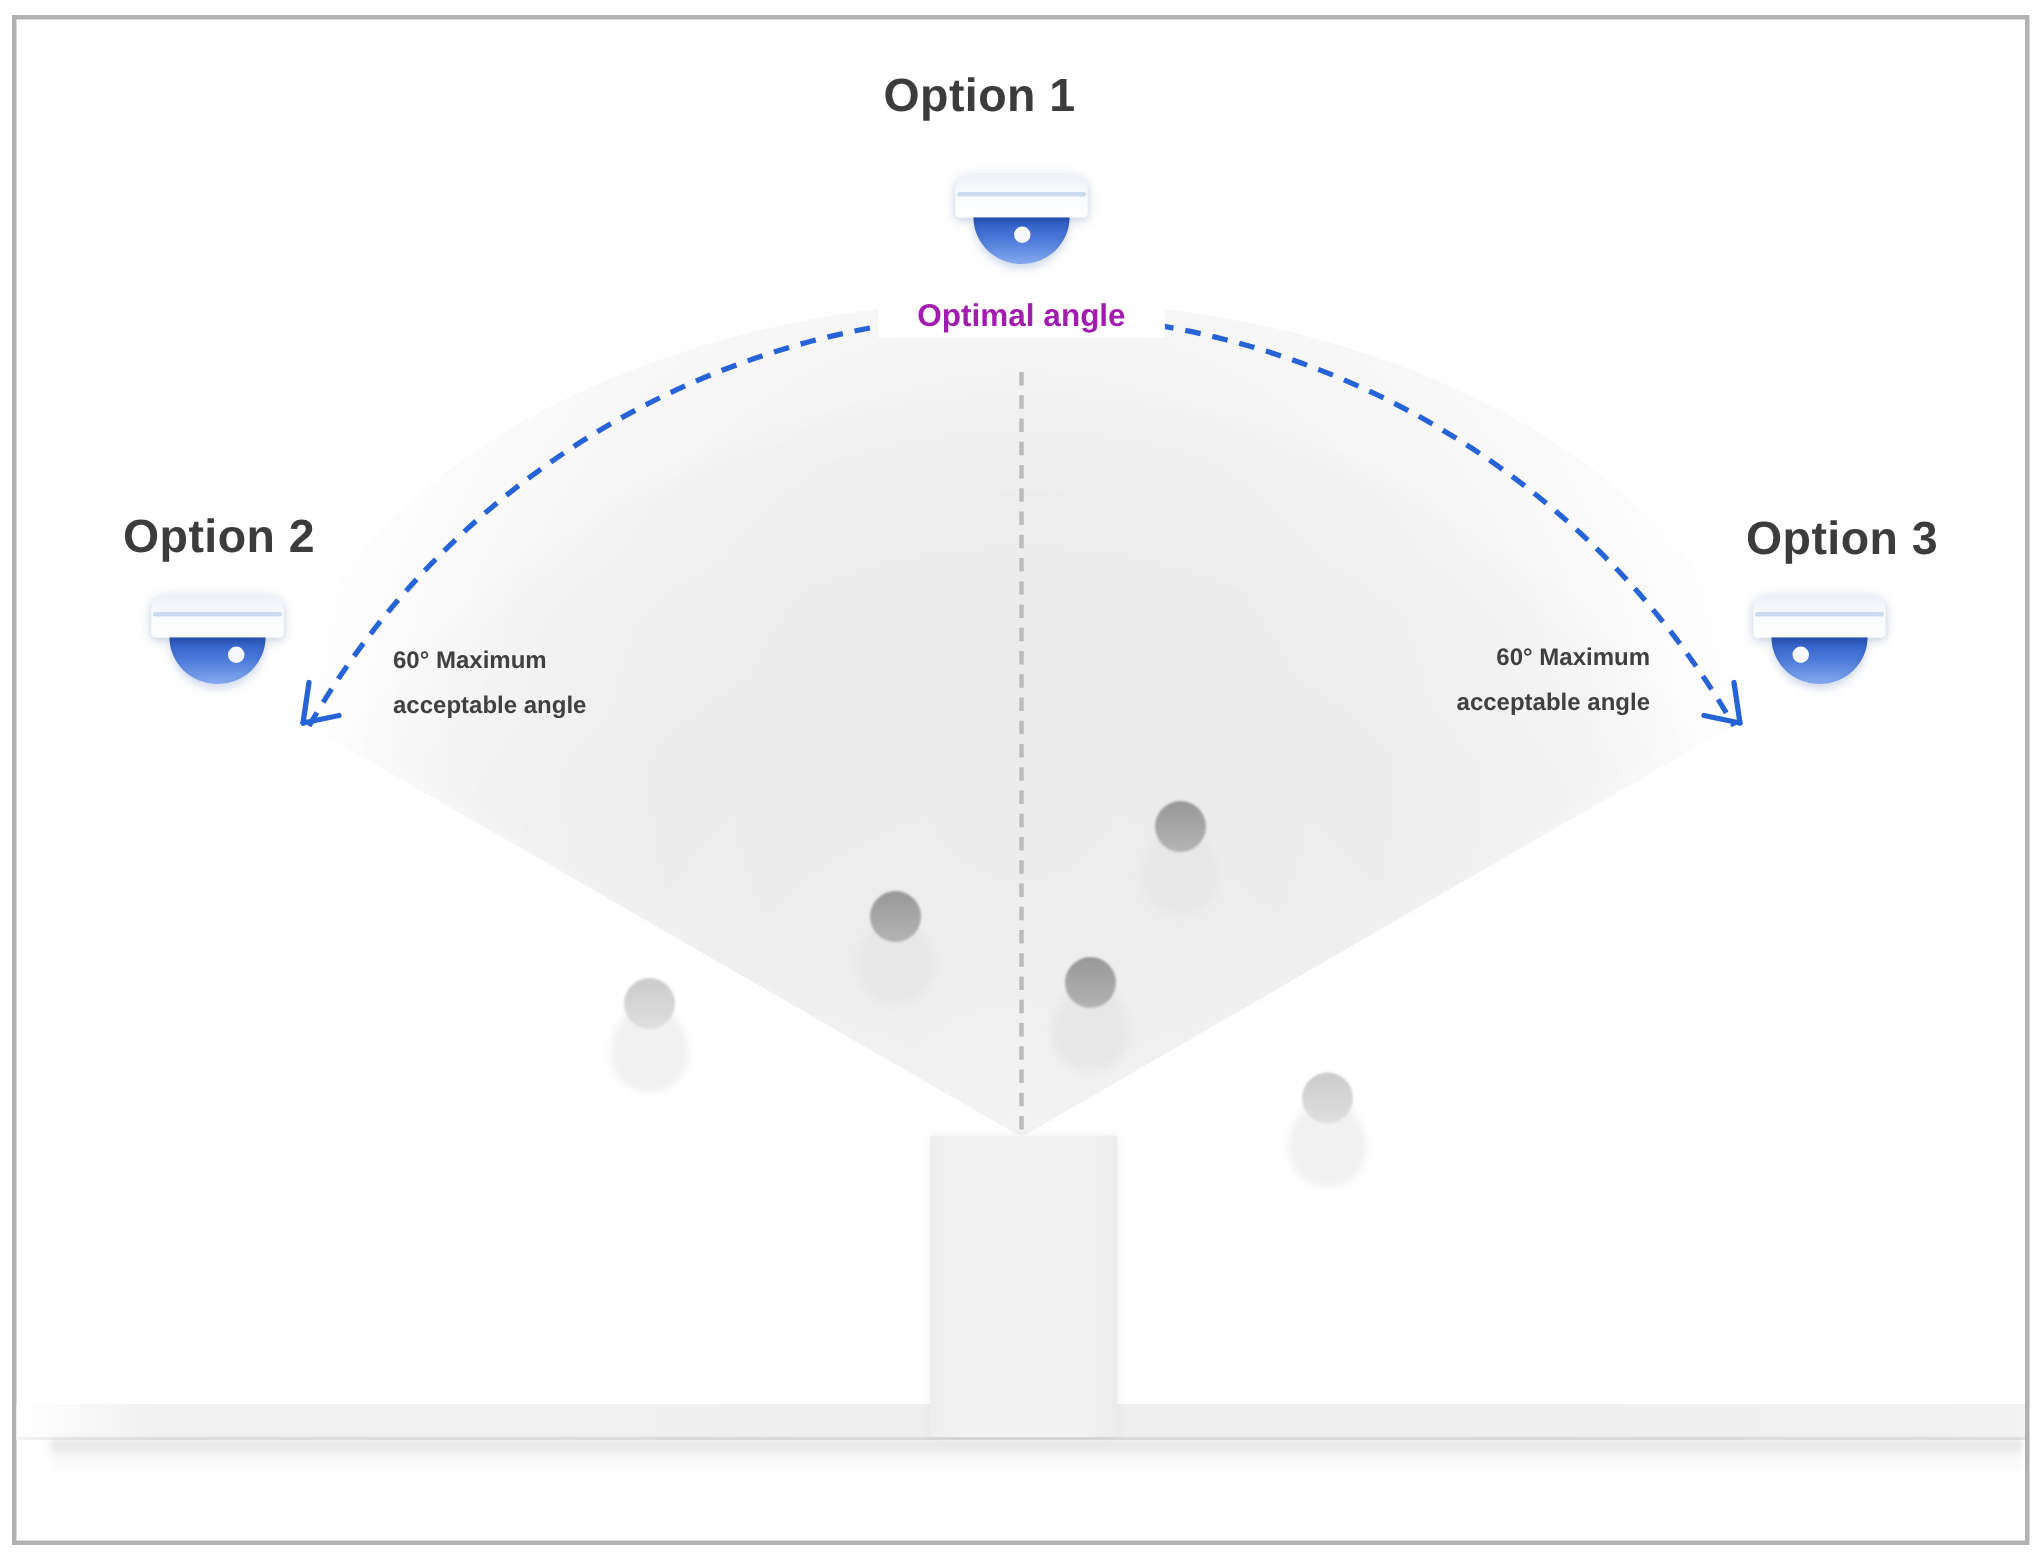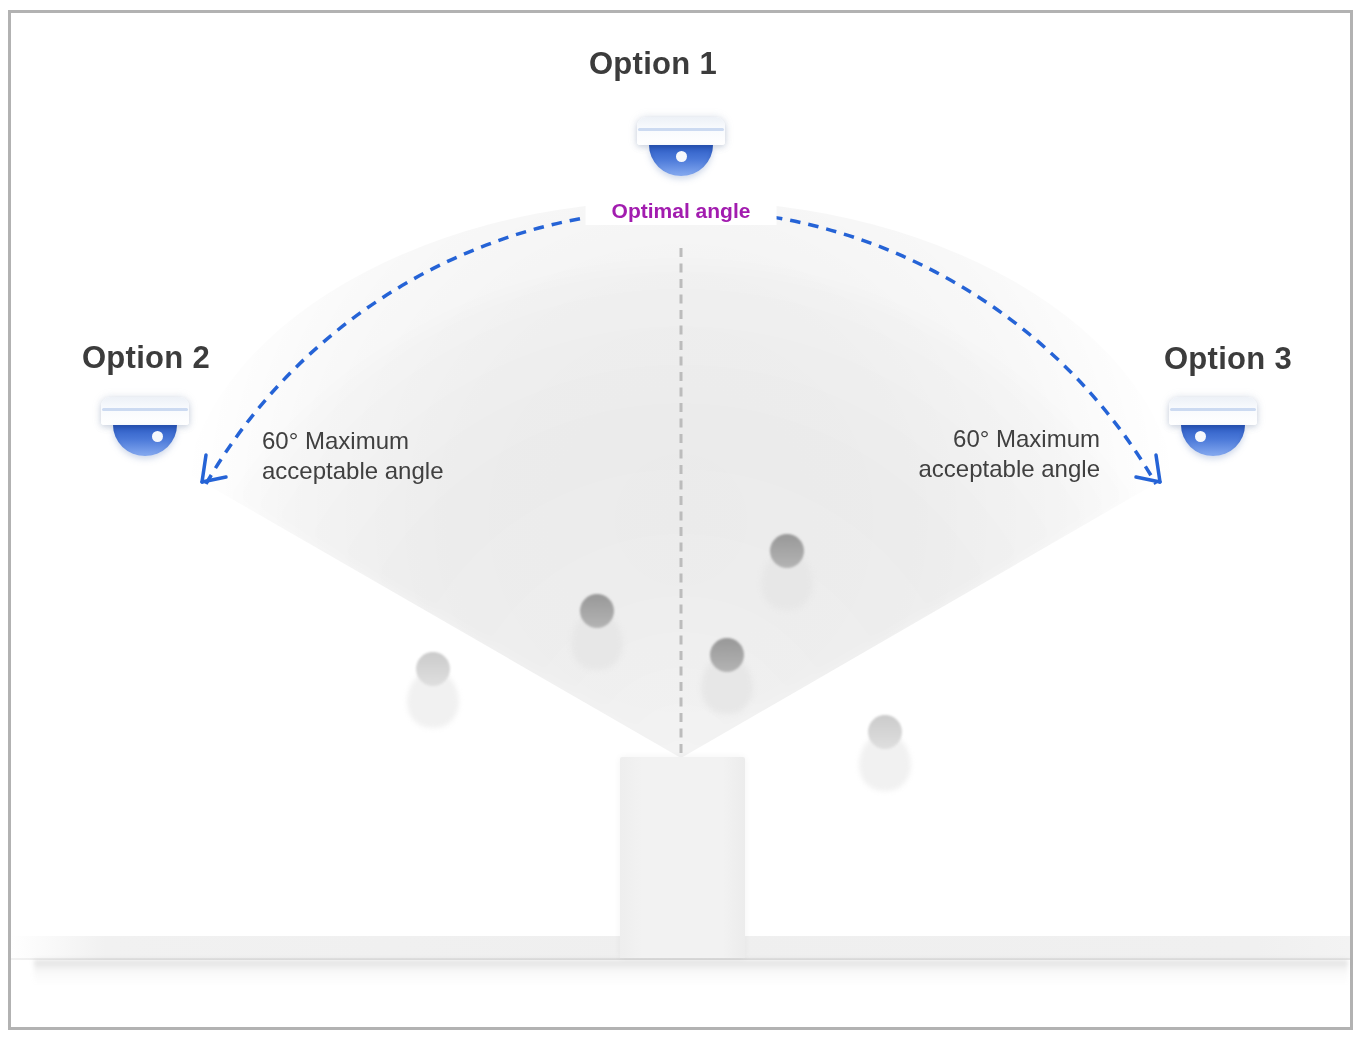--- a/index.html
+++ b/index.html
@@ -31,21 +31,21 @@
   .optimal-label {
     position:absolute;
     left:681px; top:197px;
     transform:translateX(-50%);
     font-size:21px; font-weight:700; color:#a21caf;
     background:#ffffff; padding:2px 26px;
     white-space:nowrap;
   }
   .max-angle {
     position:absolute;
-    font-size:24px; font-weight:400; color:#404040;
+    font-size:16px; font-weight:700; color:#404040;
     line-height:30px; white-space:nowrap;
   }
   .max-angle.left  { left:262px; top:426px; text-align:left; }
   .max-angle.right { right:260px; top:424px; text-align:right; }
 
   
   .camera { position:absolute; width:88px; height:60px; }
   .cam-base {
     position:absolute; left:0; top:0; right:0; height:28px;
     border-radius:9px 9px 3px 3px;

